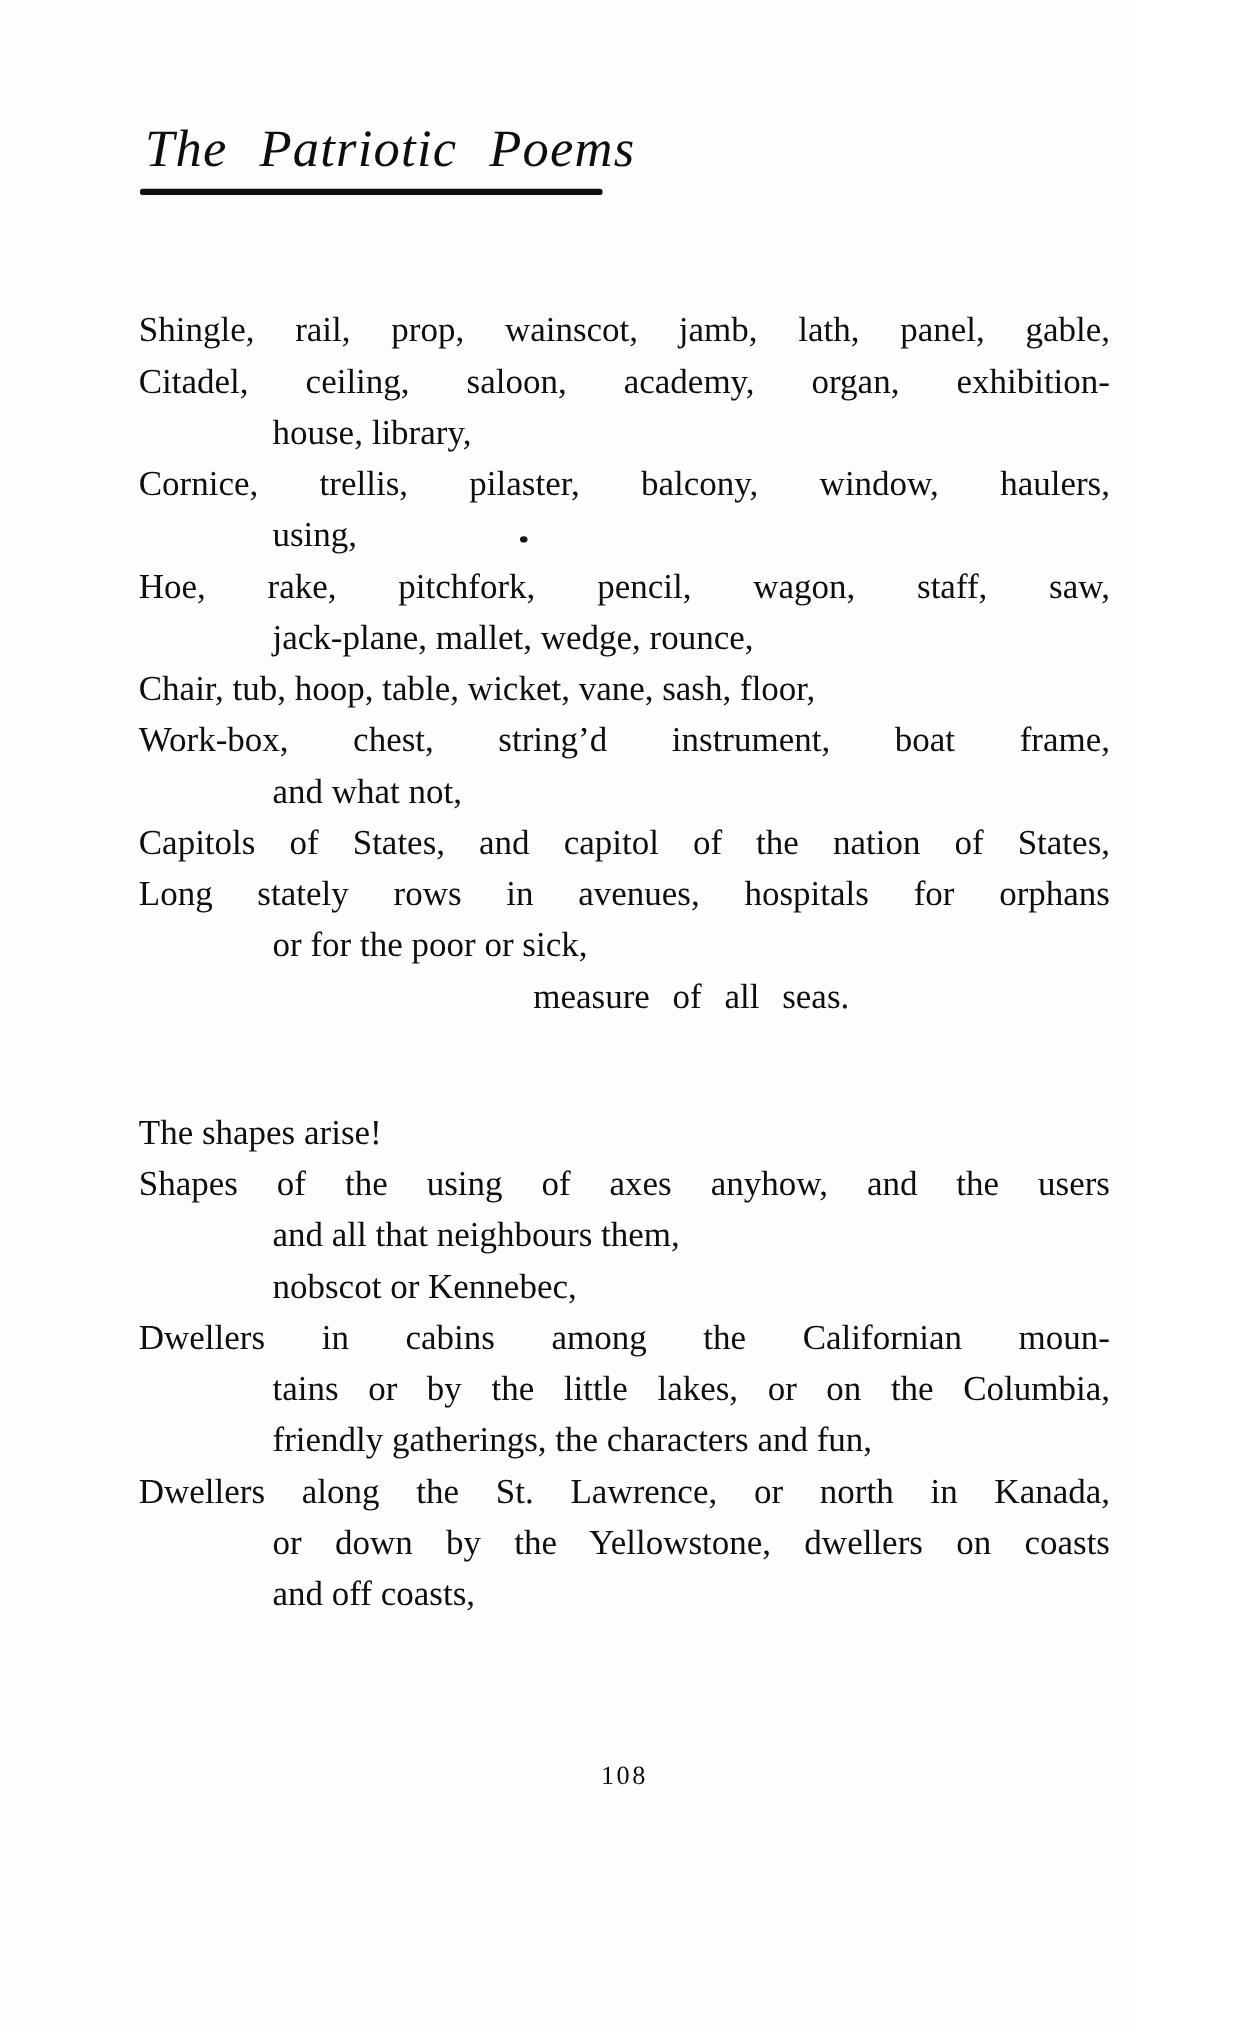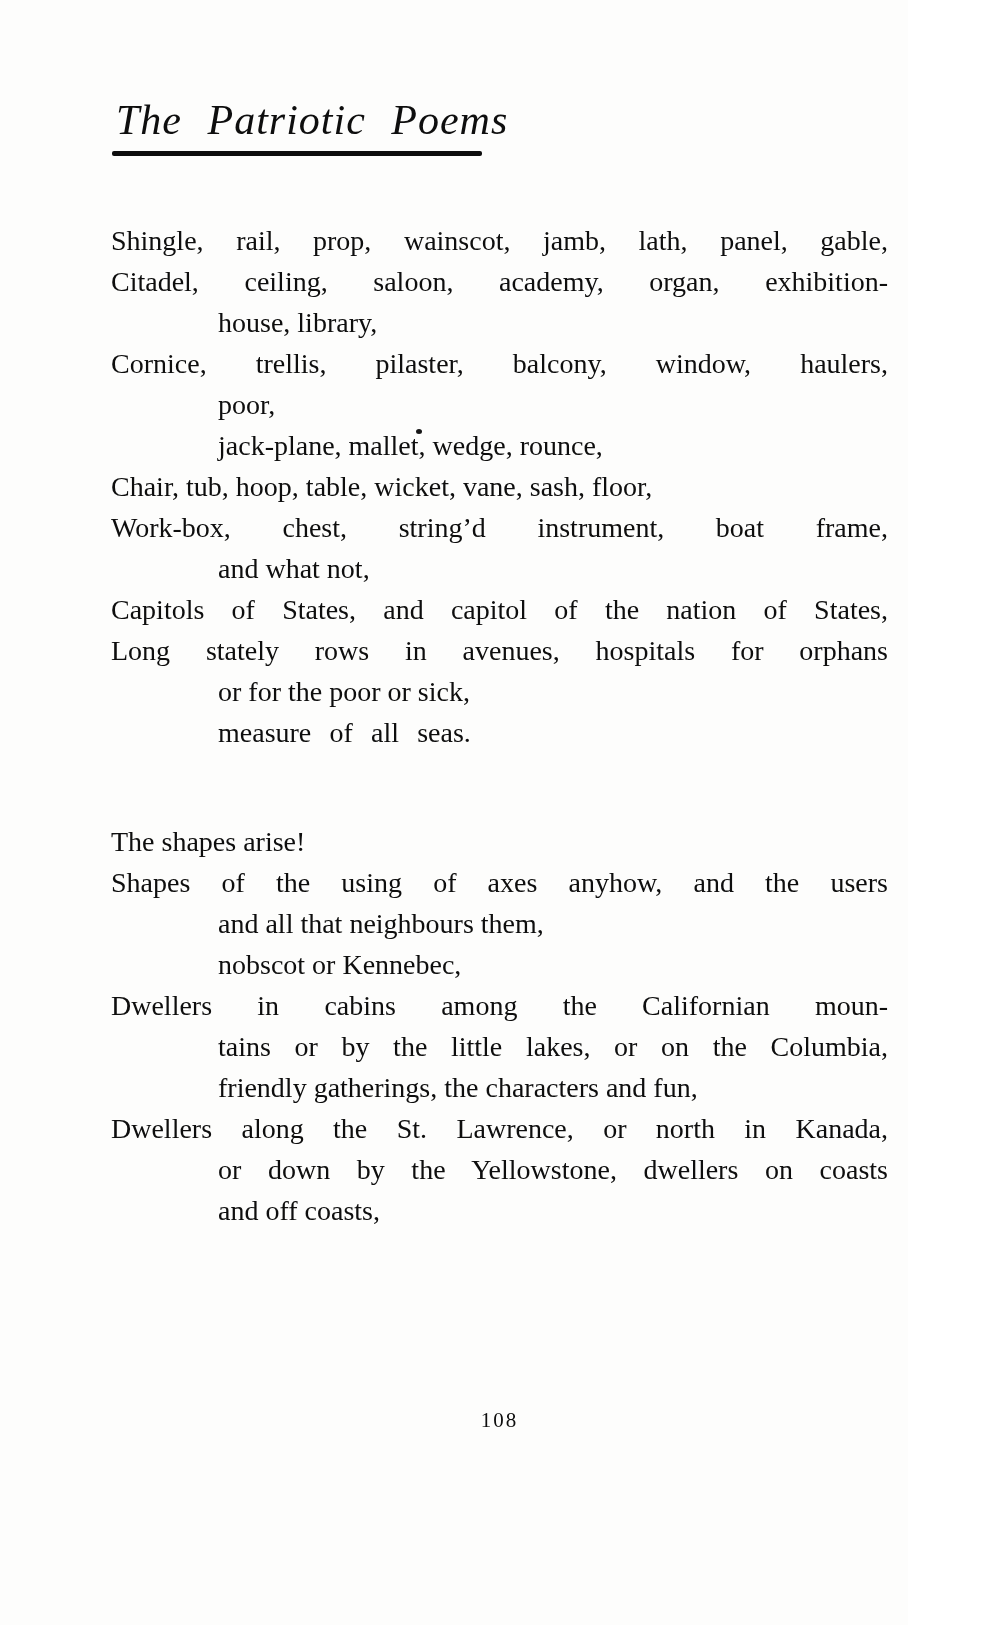--- a/index.html
+++ b/index.html
@@ -27,30 +27,30 @@
     left: 112px;
     top: 151px;
     width: 370px;
     height: 5px;
     background: #0d0d0d;
     border-radius: 2px;
   }
   .poem {
     position: absolute;
     left: 111px;
-    top: 220px;
+    top: 244px;
     width: 777px;
     font-size: 28px;
     line-height: 41px;
   }
   .stanza + .stanza { margin-top: 68px; }
   .poem-line { min-height: 41px; }
   .poem-line.indent { padding-left: 107px; }
   .poem-line.just { text-align: justify; text-align-last: justify; }
-  .poem-line.wide { word-spacing: 0.40em; }
+  .poem-line.wide { word-spacing: 0.40em; text-align: center; }
   .artifact-dot {
     position: absolute;
     left: 416px;
     top: 429px;
     width: 6px;
     height: 5px;
     background: #161616;
     border-radius: 50%;
   }
   .page-number {
@@ -71,21 +71,22 @@
   <div class="running-head">The Patriotic Poems</div>
 
   <div class="head-rule"></div>
 
   <div class="poem">
       <div class="stanza">
         <div class="poem-line just">Shingle, rail, prop, wainscot, jamb, lath, panel, gable,</div>
         <div class="poem-line just">Citadel, ceiling, saloon, academy, organ, exhibition-</div>
         <div class="poem-line indent">house, library,</div>
         <div class="poem-line just">Cornice, trellis, pilaster, balcony, window, haulers,</div>
-        <div class="poem-line indent">poor,</div>
+        <div class="poem-line indent">using,</div>
+        <div class="poem-line just">Hoe, rake, pitchfork, pencil, wagon, staff, saw,</div>
         <div class="poem-line indent">jack-plane, mallet, wedge, rounce,</div>
         <div class="poem-line">Chair, tub, hoop, table, wicket, vane, sash, floor,</div>
         <div class="poem-line just">Work-box, chest, string’d instrument, boat frame,</div>
         <div class="poem-line indent">and what not,</div>
         <div class="poem-line just">Capitols of States, and capitol of the nation of States,</div>
         <div class="poem-line just">Long stately rows in avenues, hospitals for orphans</div>
         <div class="poem-line indent">or for the poor or sick,</div>
         <div class="poem-line indent wide">measure of all seas.</div>
       </div>
       <div class="stanza">

